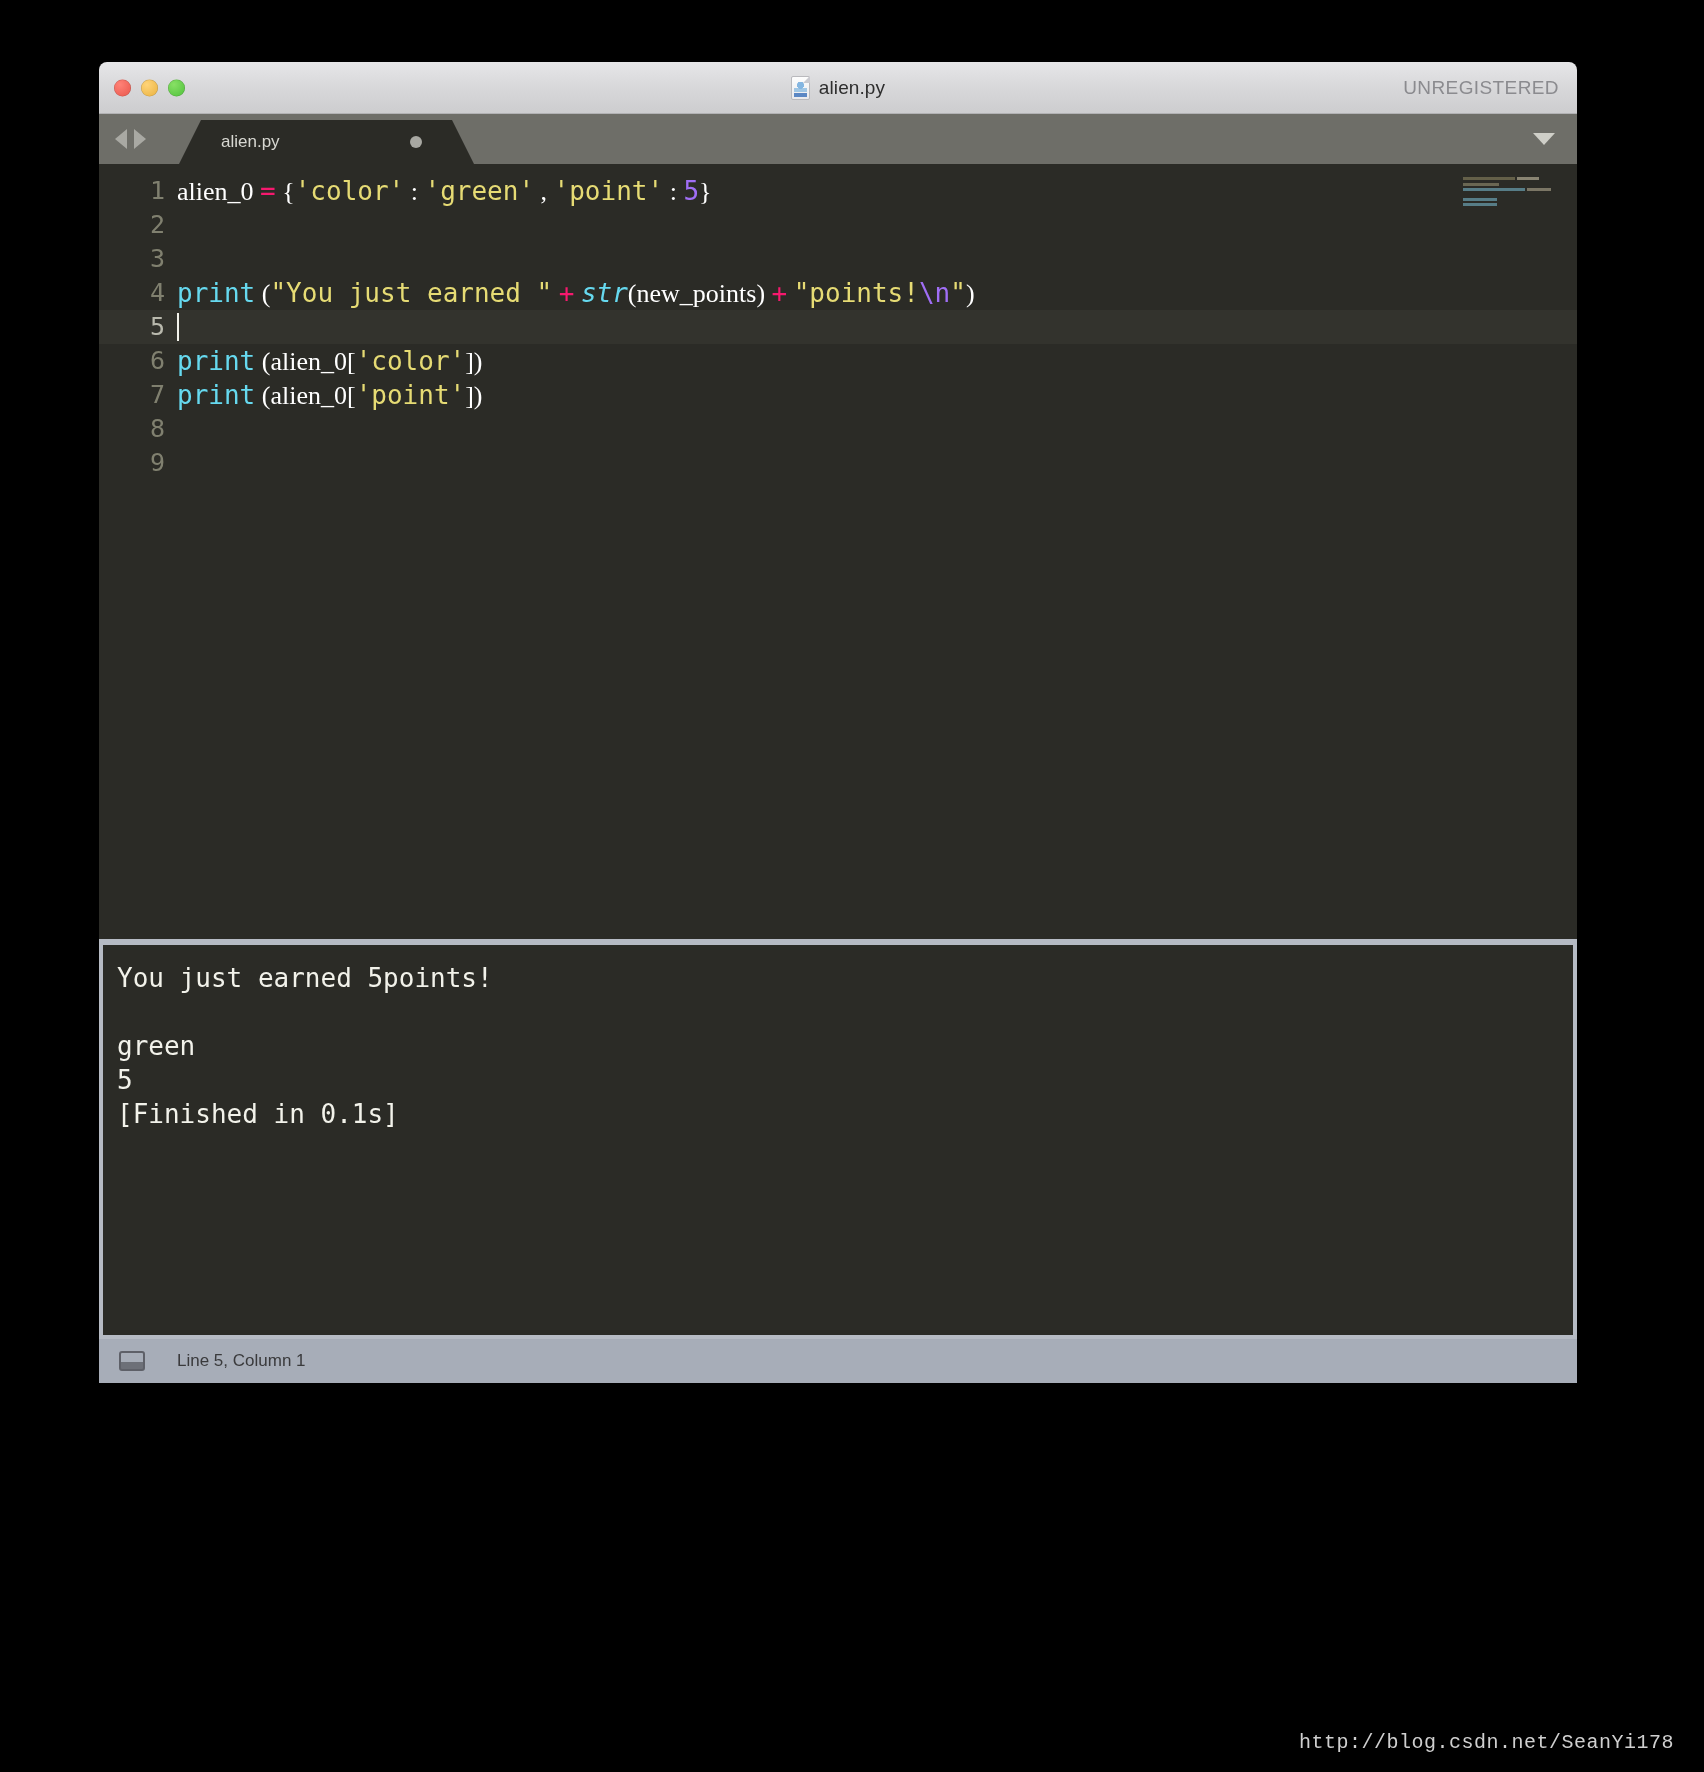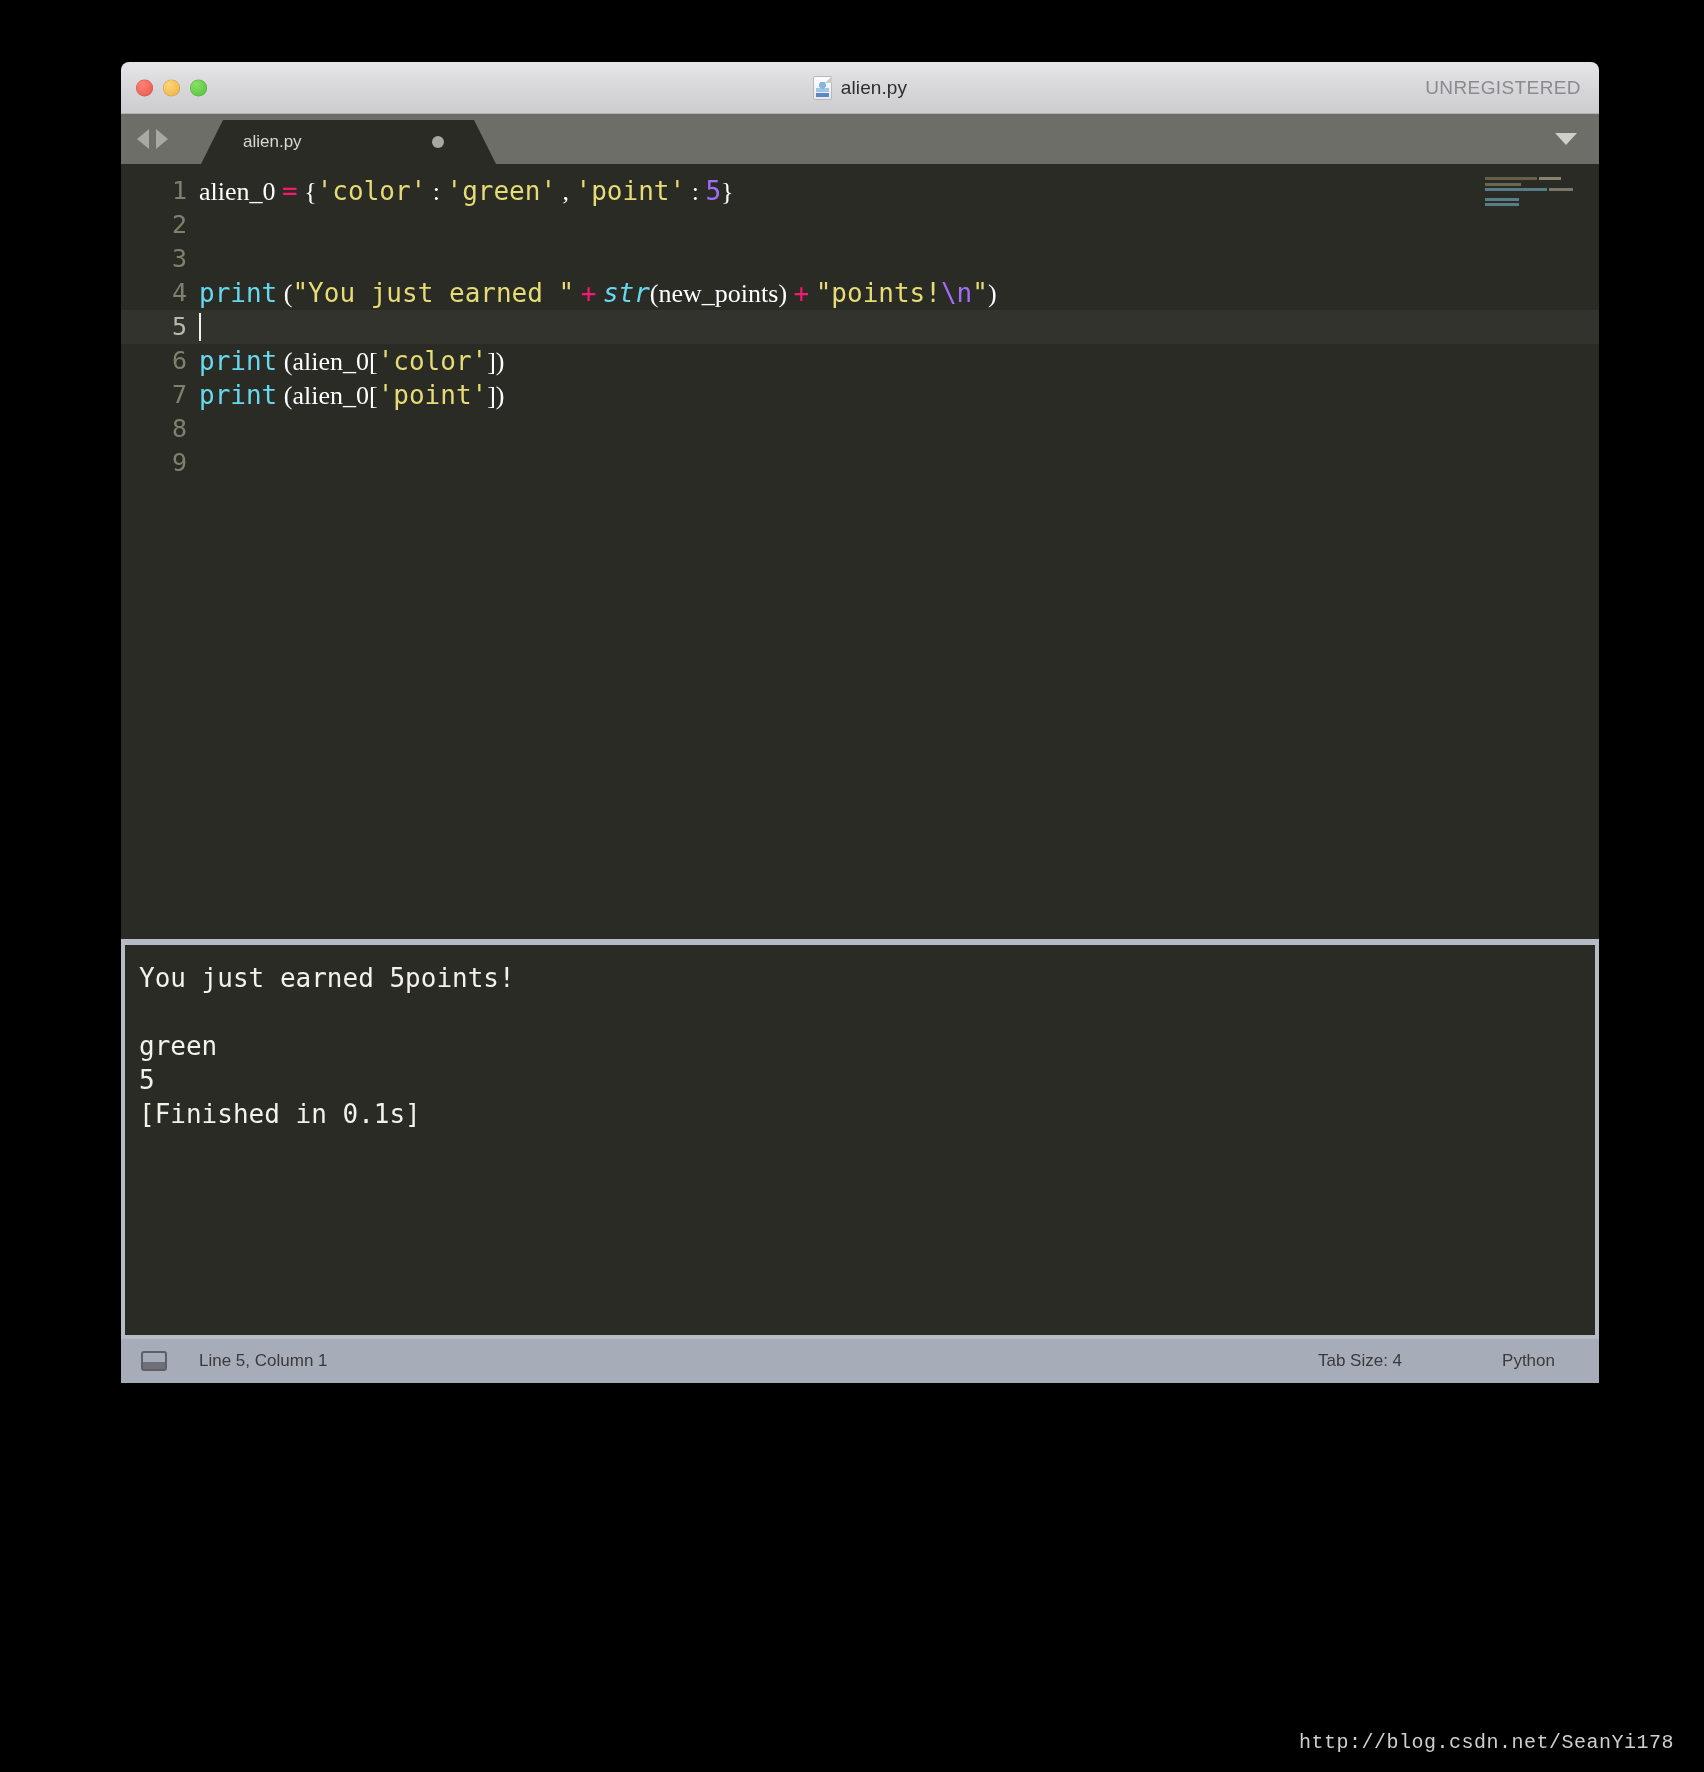--- a/index.html
+++ b/index.html
@@ -6,21 +6,21 @@
   html, body {
     width: 1704px; height: 1772px;
     background: #000000;
     font-family: "Liberation Sans", sans-serif;
     overflow: hidden;
   }
 
   
   #window {
     position: absolute;
-    left: 121px; top: 62px;
+    left: 99px; top: 62px;
     width: 1478px; height: 1516px;
     border-radius: 8px 8px 4px 4px;
     overflow: hidden;
     box-shadow: 0 6px 28px rgba(0,0,0,.65);
   }
 
   
   #titlebar {
     position: relative;
     height: 52px;
@@ -278,21 +278,17 @@
     <div id="console">You just earned 5points!
 
 green
 5
 [Finished in 0.1s]</div>
   </div>
 
   <div id="statusbar">
     <span id="panel-toggle"></span>
     <span id="status-pos">Line 5, Column 1</span>
-    <span id="status-right">
-      <span>Tab Size: 4</span>
-      <span>Python</span>
-    </span>
   </div>
 
 </div>
 
 <div id="watermark">http://blog.csdn.net/SeanYi178</div>
 
 </body></html>

